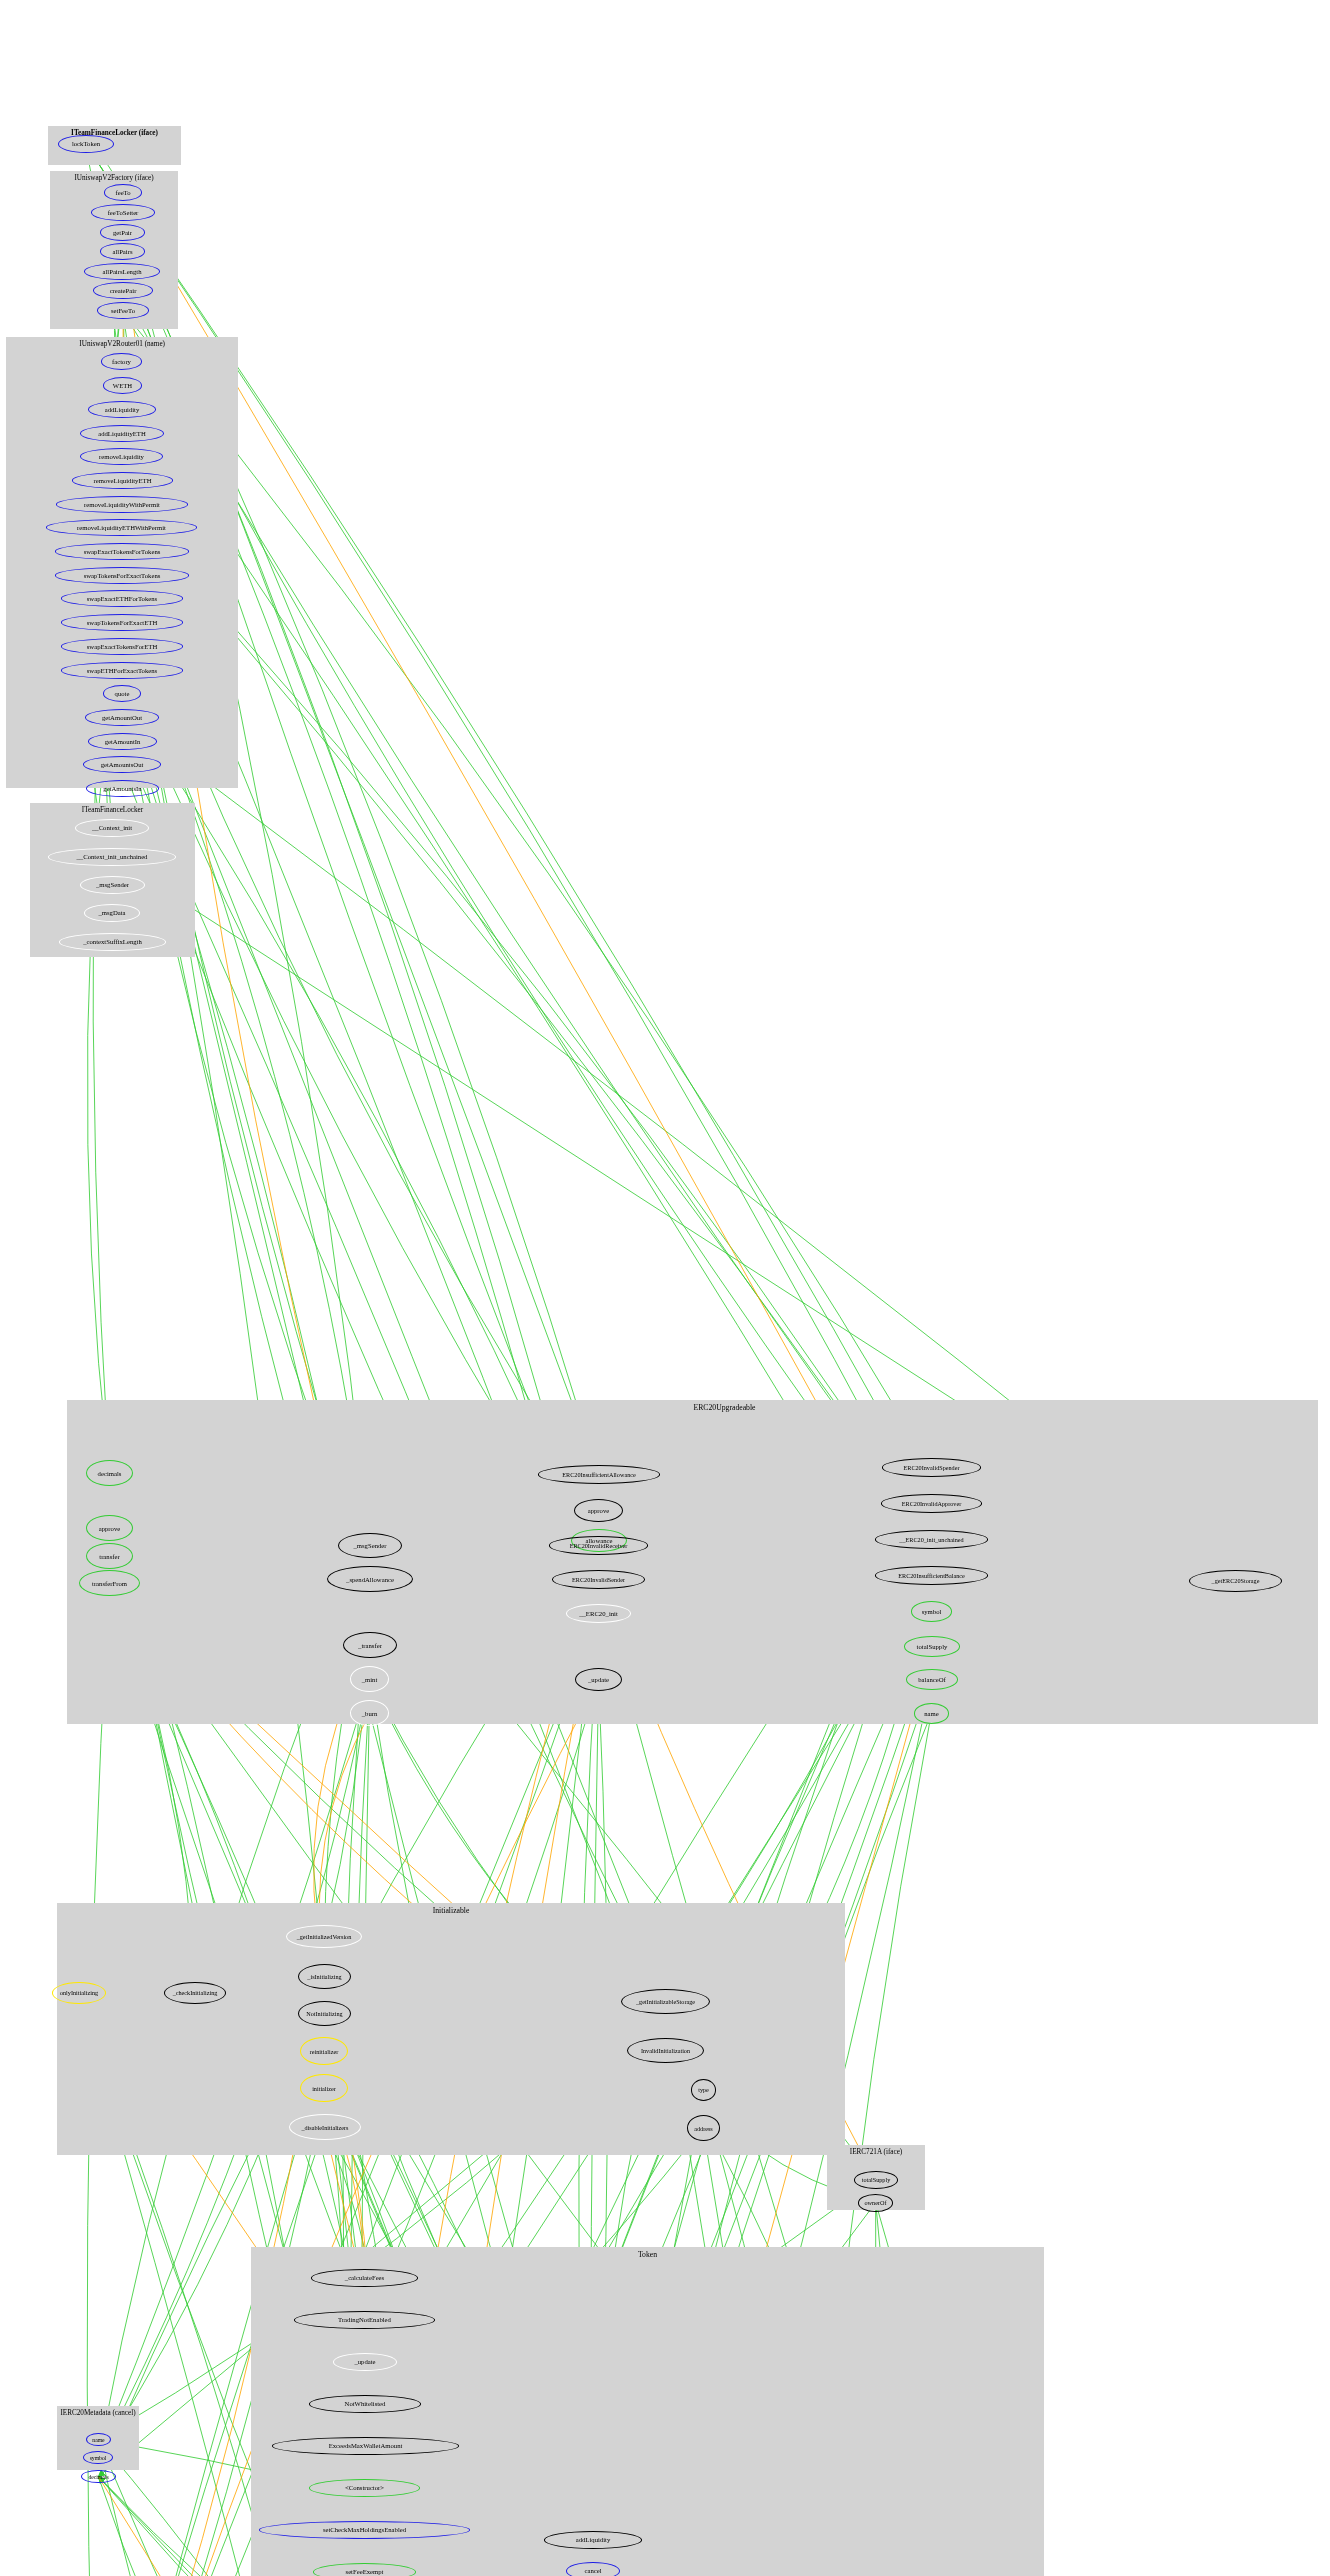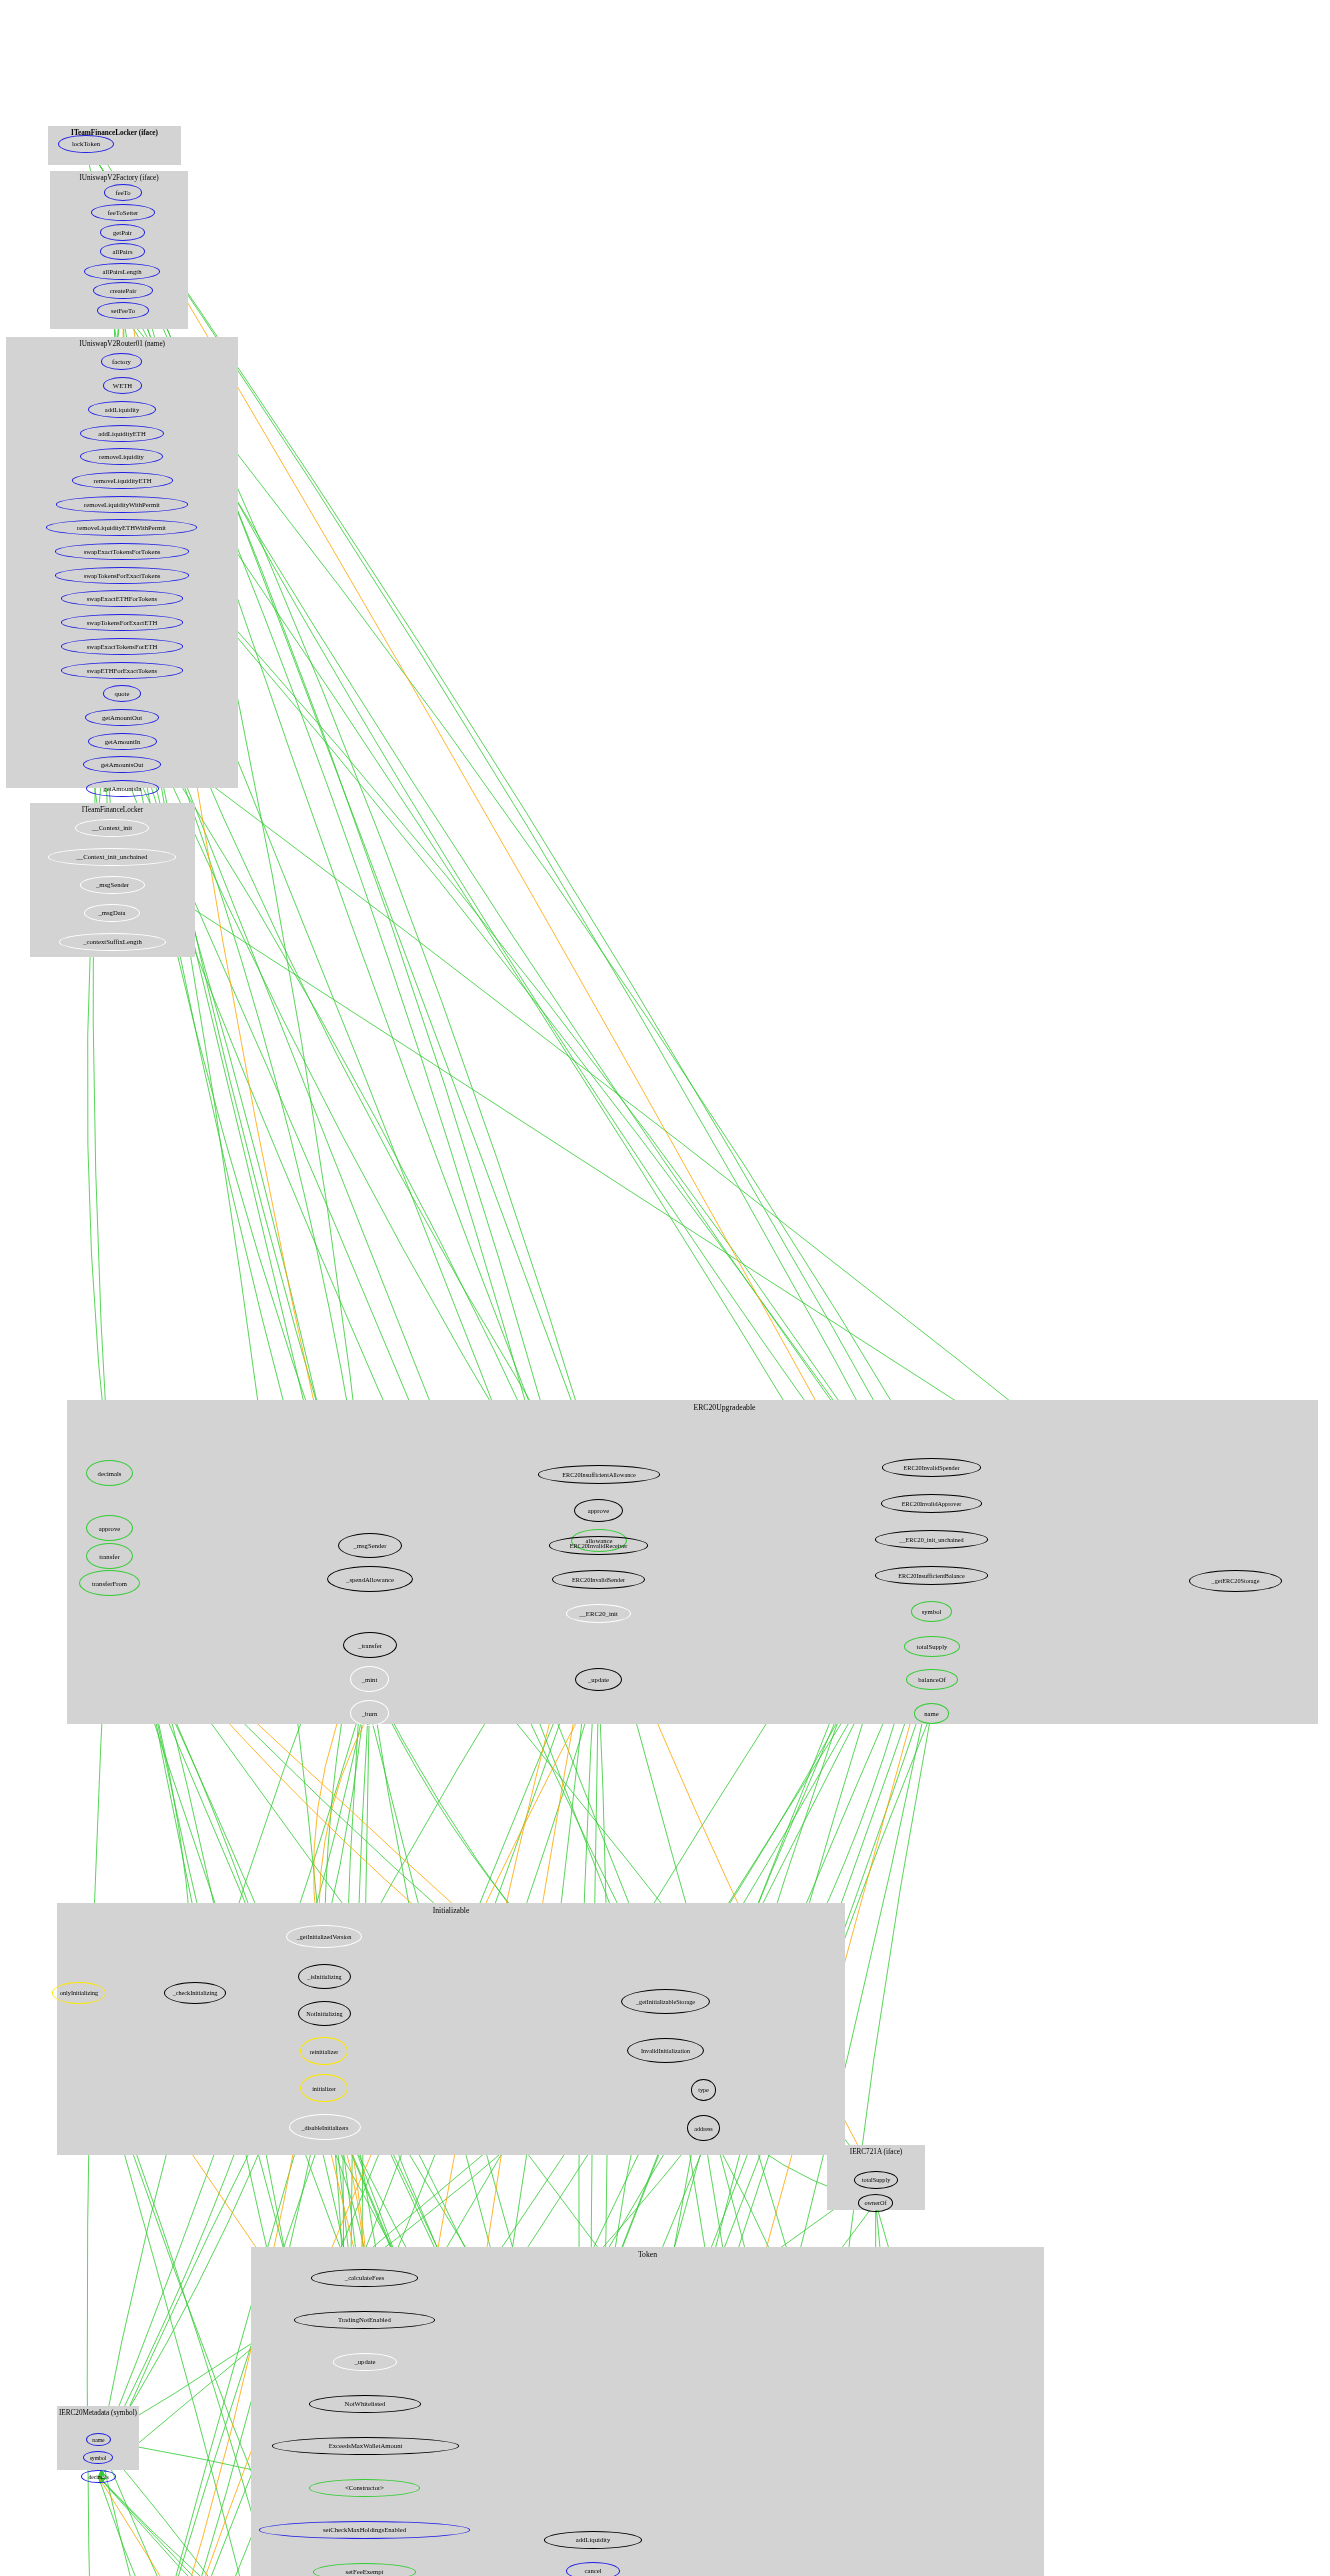--- a/index.html
+++ b/index.html
@@ -281,21 +281,21 @@
   </svg>
 
 
   <div id="cluster-host">
       <div class="cluster" style="left: 48px; top: 126px; width: 133px; height: 39px;">
         <div class="cluster-title" style="font-size: 7.2px; font-weight: bold;">ITeamFinanceLocker  (iface)</div>
       </div>
       <div class="node" style="left: 58px; top: 135px; width: 56px; height: 17.5px; border-color: rgb(30, 30, 230); font-size: 6.7px;">
         <span>lockToken</span>
       </div>
-      <div class="cluster" style="left: 50px; top: 171px; width: 138px; height: 158px;">
+      <div class="cluster" style="left: 50px; top: 171px; width: 128px; height: 158px;">
         <div class="cluster-title" style="font-size: 7.2px;">IUniswapV2Factory  (iface)</div>
       </div>
       <div class="node" style="left: 104px; top: 184px; width: 38px; height: 16.5px; border-color: rgb(30, 30, 230); font-size: 6.7px;">
         <span>feeTo</span>
       </div>
       <div class="node" style="left: 91px; top: 204px; width: 64px; height: 16.5px; border-color: rgb(30, 30, 230); font-size: 6.7px;">
         <span>feeToSetter</span>
       </div>
       <div class="node" style="left: 100px; top: 224px; width: 45px; height: 16.5px; border-color: rgb(30, 30, 230); font-size: 6.7px;">
         <span>getPair</span>
@@ -510,21 +510,21 @@
       <div class="cluster" style="left: 827px; top: 2145px; width: 98px; height: 65px;">
         <div class="cluster-title" style="font-size: 7.2px;">IERC721A (iface)</div>
       </div>
       <div class="node" style="left: 854px; top: 2171px; width: 44px; height: 17.5px; border-color: rgb(0, 0, 0); font-size: 6.2px;">
         <span>totalSupply</span>
       </div>
       <div class="node" style="left: 858px; top: 2194px; width: 35px; height: 17.5px; border-color: rgb(0, 0, 0); font-size: 6.2px;">
         <span>ownerOf</span>
       </div>
       <div class="cluster" style="left: 57px; top: 2406px; width: 82px; height: 64px;">
-        <div class="cluster-title" style="font-size: 7.2px;">IERC20Metadata  (symbol)</div>
+        <div class="cluster-title" style="font-size: 7.2px;">IERC20Metadata  (cancel)</div>
       </div>
       <div class="node" style="left: 86px; top: 2433px; width: 25px; height: 13.4px; border-color: rgb(30, 30, 230); font-size: 5.7px;">
         <span>name</span>
       </div>
       <div class="node" style="left: 83px; top: 2451px; width: 30px; height: 13.4px; border-color: rgb(30, 30, 230); font-size: 5.7px;">
         <span>symbol</span>
       </div>
       <div class="node" style="left: 81px; top: 2470px; width: 35px; height: 13.4px; border-color: rgb(30, 30, 230); font-size: 5.7px;">
         <span>decimals</span>
       </div>

